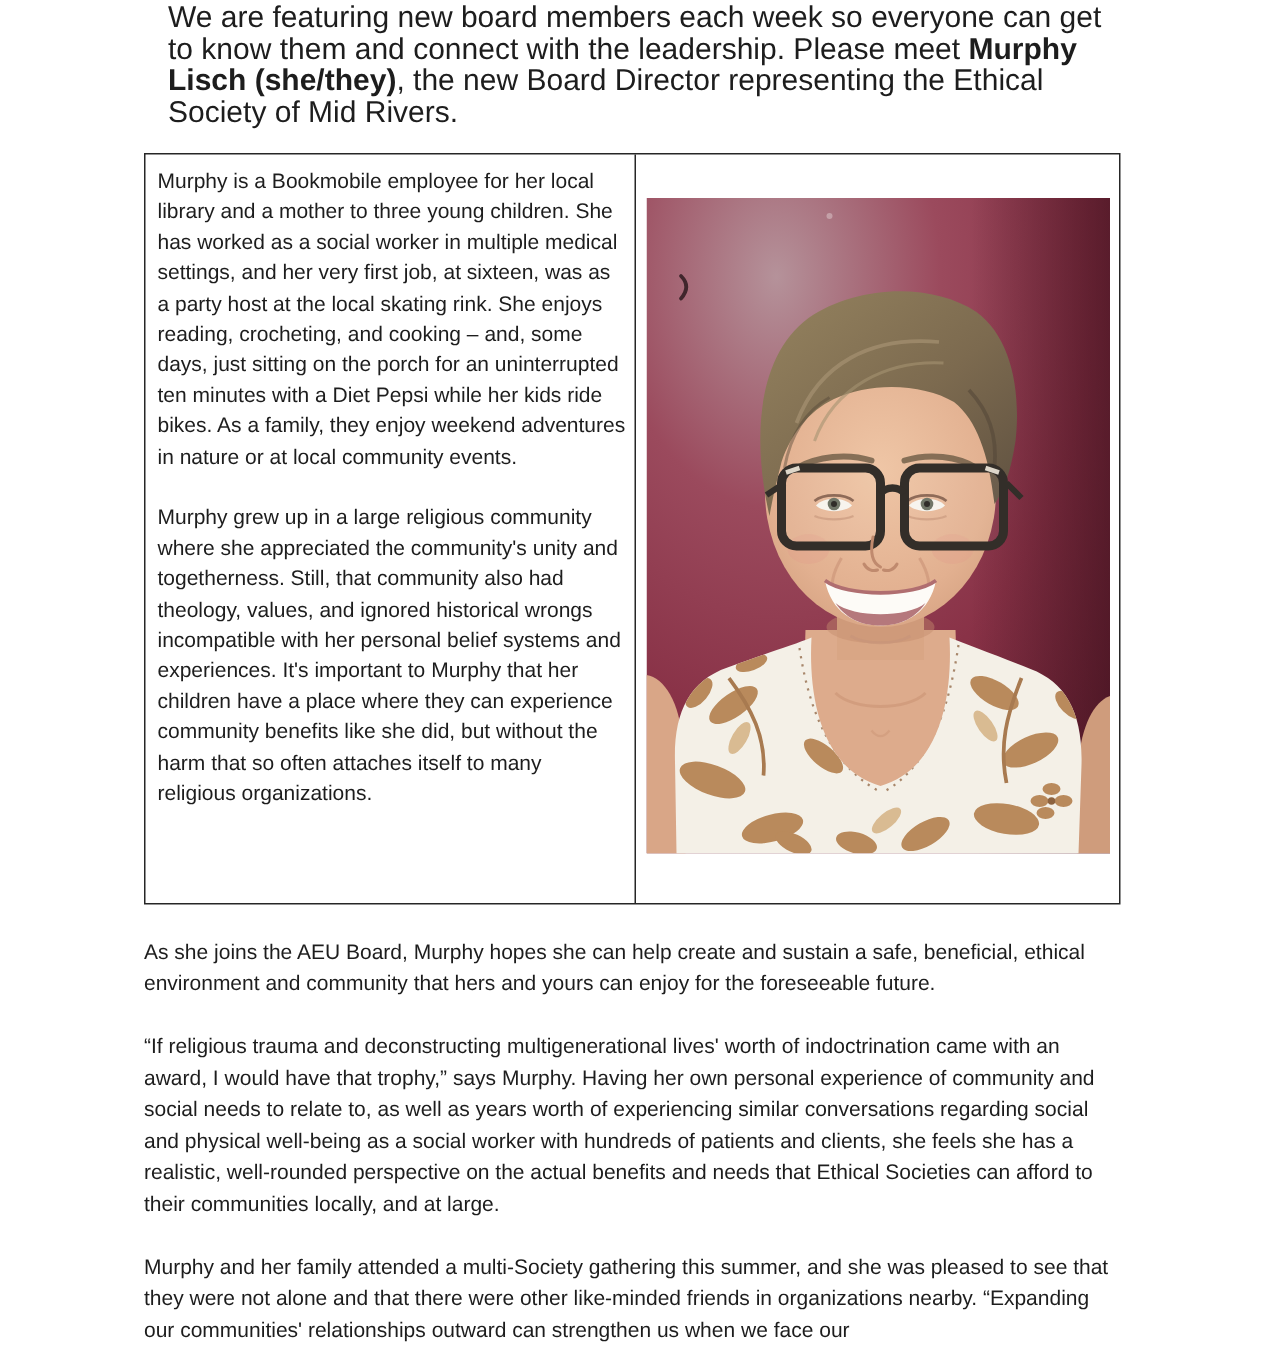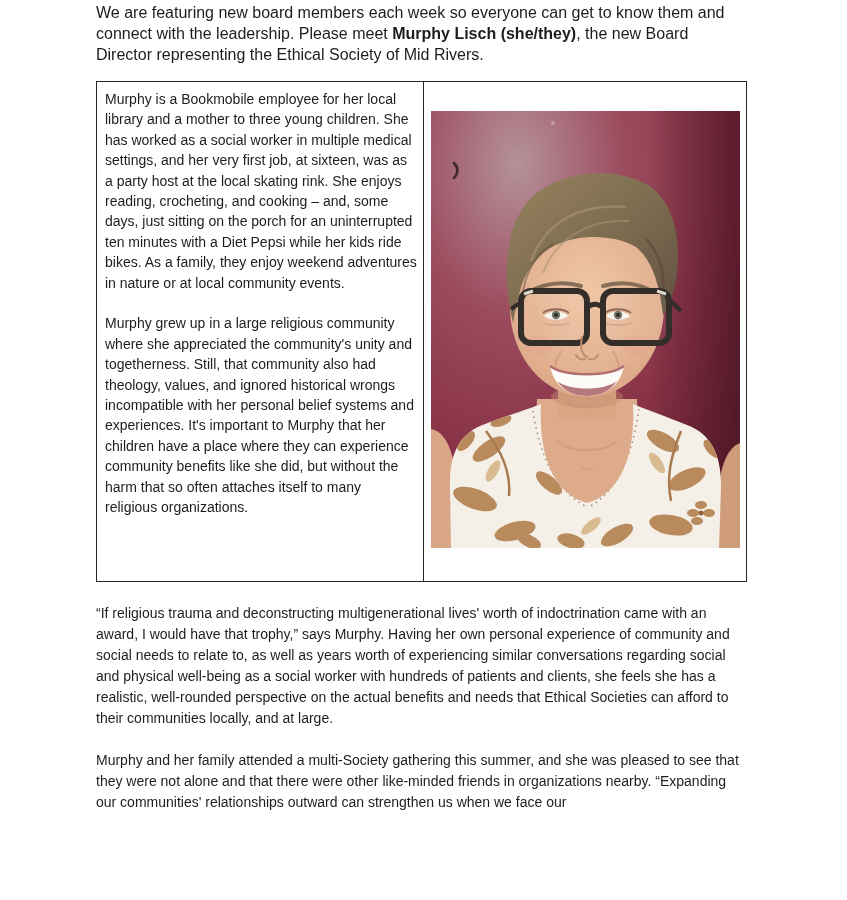--- a/index.html
+++ b/index.html
@@ -21,23 +21,23 @@
     padding-top: 2px;
   }
   h1.page-title {
     font-size: 18px;
     line-height: 23px;
     font-weight: 700;
     margin: 2px 0 10px 0;
     letter-spacing: 0.1px;
   }
   p.intro {
-    font-size: 16px;
+    font-size: 20px;
     line-height: 21px;
-    margin: 0 0 16px 0;
+    margin: 0 0 16px 16px;
   }
   p.intro strong { font-weight: 700; }
 
   .bio-table {
     display: flex;
     border: 1.5px solid #262626;
     box-sizing: border-box;
     height: 501px;
     margin: 0 0 21px 0;
     background: #ffffff;
@@ -211,16 +211,17 @@
             <path d="M119 255 C134 266 178 266 193 255 C189 276 173 285 156 285 C139 285 123 276 119 255 Z" fill="#fdfbf7"></path>
             <path d="M119 255 C134 266 178 266 193 255" stroke="#b06e70" stroke-width="2.5" fill="none"></path>
             <path d="M126 270 C138 280 174 280 186 270 C178 282 166 285 156 285 C146 285 134 282 126 270 Z" fill="#b5787c"></path>
             <path d="M136 292 C146 298 166 298 176 292" stroke="#c79579" stroke-width="2" fill="none" opacity="0.6"></path>
           </g>
         </g>
       </svg>
     </div>
   </div>
 
+  <p class="body-p">As she joins the AEU Board, Murphy hopes she can help create and sustain a safe, beneficial, ethical environment and community that hers and yours can enjoy for the foreseeable future.</p>
   <p class="body-p">“If religious trauma and deconstructing multigenerational lives' worth of indoctrination came with an award, I would have that trophy,” says Murphy. Having her own personal experience of community and social needs to relate to, as well as years worth of experiencing similar conversations regarding social and physical well-being as a social worker with hundreds of patients and clients, she feels she has a realistic, well-rounded perspective on the actual benefits and needs that Ethical Societies can afford to their communities locally, and at large.</p>
   <p class="body-p">Murphy and her family attended a multi-Society gathering this summer, and she was pleased to see that they were not alone and that there were other like-minded friends in organizations nearby. “Expanding our communities' relationships outward can strengthen us when we face our</p>
 
 </div>
 
 </body></html>

